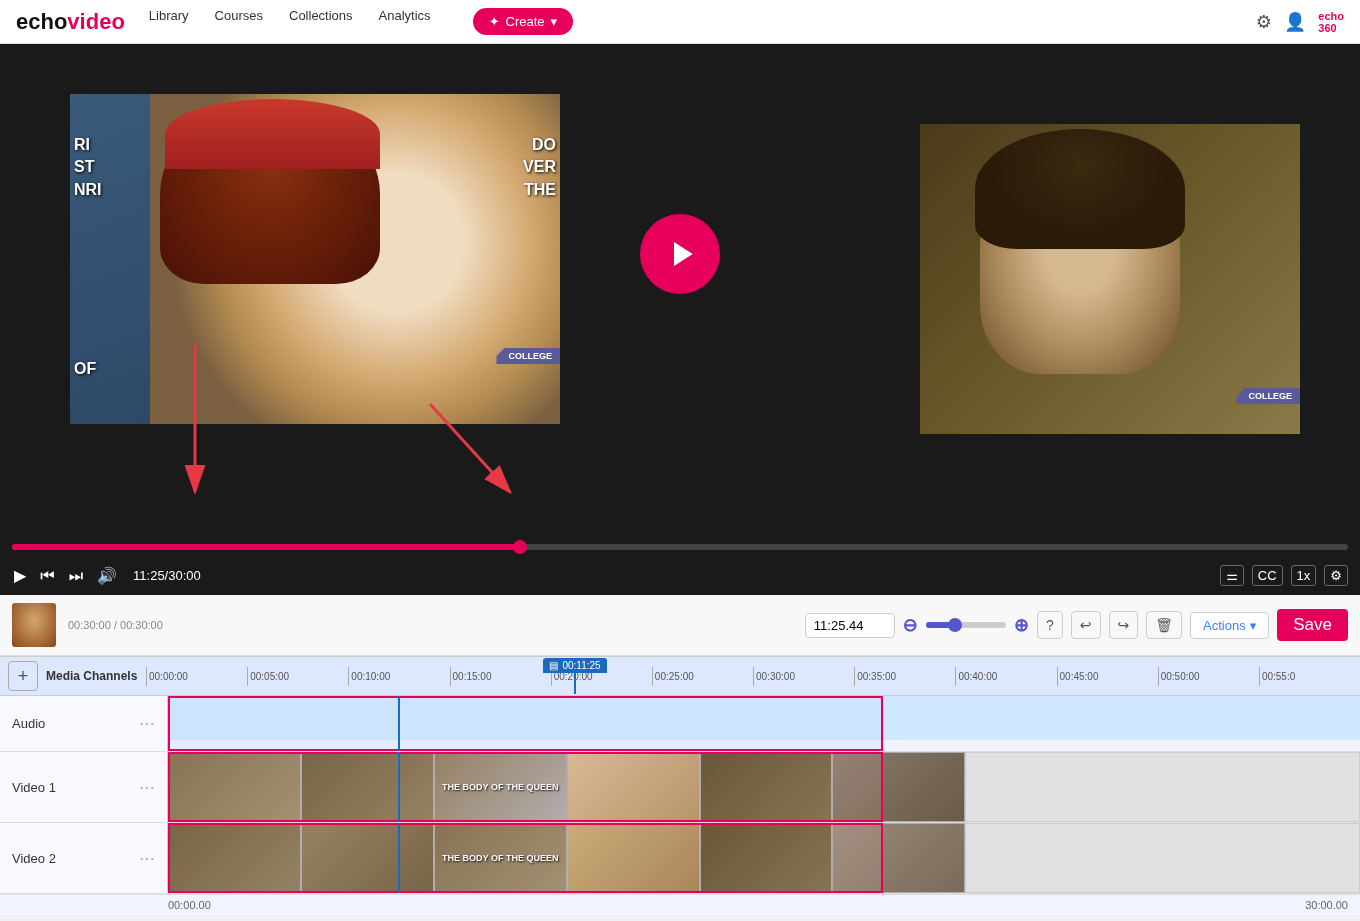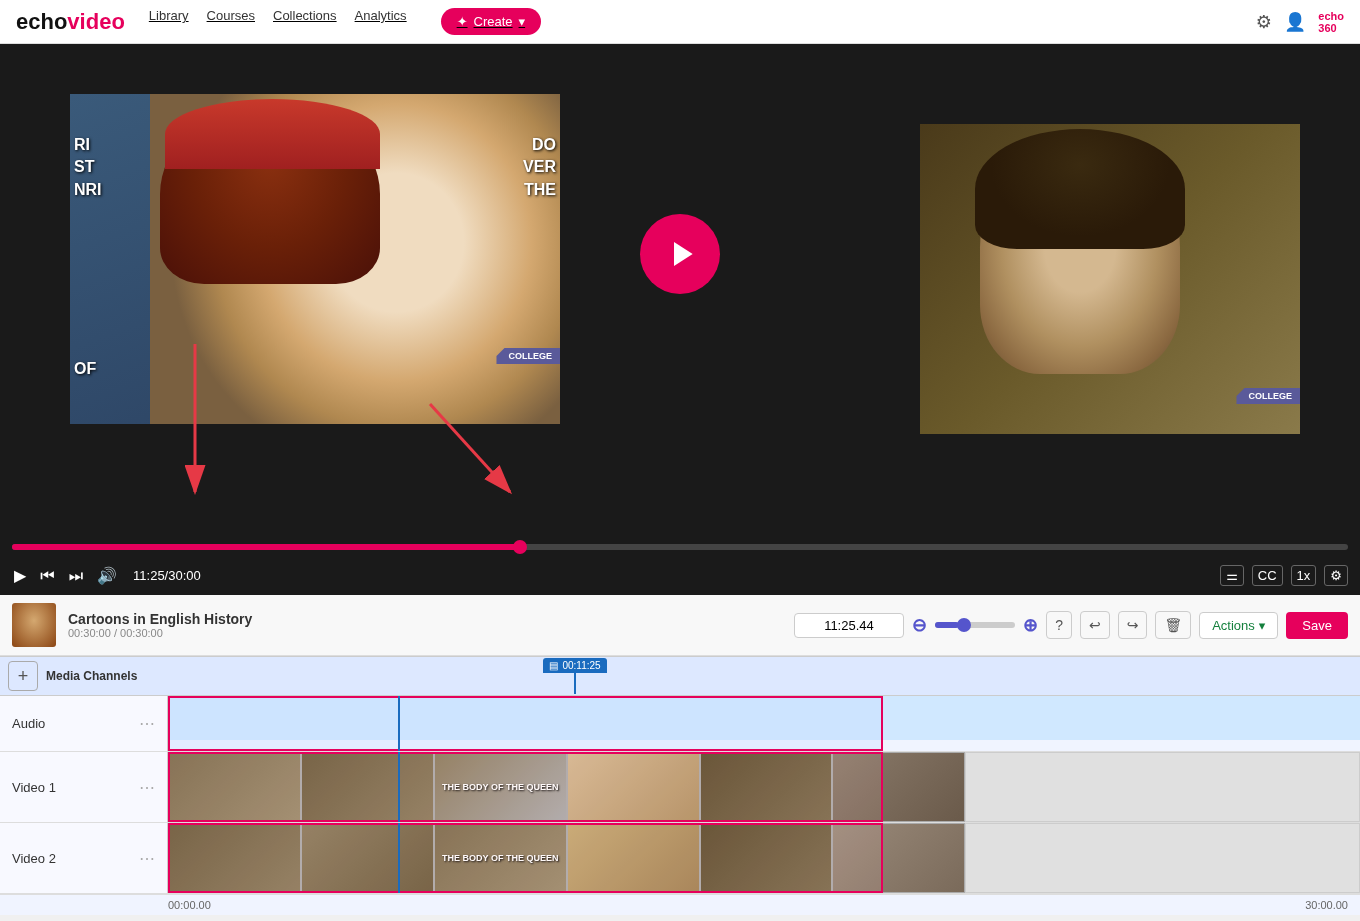--- a/index.html
+++ b/index.html
@@ -6,21 +6,21 @@
     body { font-family: Arial, sans-serif; background: #f0f0f0; width: 1360px; min-height: 921px; overflow-x: hidden; }
 
     
     .nav {
       display: flex; align-items: center; background: #fff;
       padding: 0 16px; height: 44px; border-bottom: 1px solid #ddd;
       position: relative; z-index: 10;
     }
     .nav-logo { font-size: 22px; font-weight: bold; color: #111; margin-right: 24px; }
     .nav-logo span { color: #e6005c; }
-    .nav-links { display: flex; gap: 18px; text-decoration: underline; }
+    .nav-links { display: flex; gap: 26px; }
     .nav-link { font-size: 13px; color: #333; text-decoration: none; cursor: pointer; }
     .nav-link:data-interactable { cursor: pointer; }
     .nav-create {
       background: #e6005c; color: #fff; border: none; border-radius: 20px;
       padding: 6px 16px; font-size: 13px; cursor: pointer; display: flex; align-items: center; gap: 6px; margin-left: 16px;
     }
     .nav-right { margin-left: auto; display: flex; align-items: center; gap: 12px; }
     .nav-icon { font-size: 18px; color: #555; cursor: pointer; }
 
     
@@ -57,27 +57,27 @@
     .ctrl-icon-btn { background: none; border: none; color: #fff; cursor: pointer; font-size: 13px; border: 1px solid #666; border-radius: 3px; padding: 2px 5px; }
     .editor-header {
       display: flex; align-items: center; padding: 8px 12px; border-bottom: 1px solid #ddd; background: #f8f8f8; gap: 12px;
     }
     .editor-thumb { width: 44px; height: 44px; background: #8B4513; border-radius: 3px; overflow: hidden; flex-shrink: 0; }
     .editor-info { flex: 1; }
     .editor-title { font-size: 14px; font-weight: bold; color: #333; }
     .editor-duration { font-size: 11px; color: #888; }
     .editor-controls { display: flex; align-items: center; gap: 8px; margin-left: auto; }
     .time-input {
-      border: 1px solid #ccc; border-radius: 4px; padding: 4px 8px; font-size: 13px; width: 110px; text-align: center;
+      border: 1px solid #ccc; border-radius: 4px; padding: 4px 8px; font-size: 13px; width: 90px; 
     }
     .zoom-btn { background: none; border: none; cursor: pointer; font-size: 18px; color: #5555cc; font-weight: bold; }
     .zoom-track { width: 80px; height: 6px; background: #ccc; border-radius: 3px; position: relative; }
     .zoom-fill { width: 30%; height: 100%; background: #5555cc; border-radius: 3px; }
     .zoom-thumb { width: 14px; height: 14px; background: #5555cc; border-radius: 50%; position: absolute; left: 28%; top: -4px; }
-    .save-btn { background: #e6005c; color: #fff; border: none; border-radius: 4px; padding: 6px 16px; font-size: 13px; cursor: pointer; }
+    .save-btn { background: #e6005c; color: #fff; border: none; border-radius: 4px; padding: 6px 16px; font-size: 17px; cursor: pointer; }
     .icon-btn { background: none; border: 1px solid #ccc; border-radius: 4px; padding: 5px 8px; cursor: pointer; font-size: 14px; color: #555; }
 
     
     .timeline-area { background: #f0f4ff; border-top: 1px solid #ccc; }
     .timeline-header {
       display: flex; align-items: center; padding: 0; background: #dde8ff; border-bottom: 1px solid #ccc; position: relative;
     }
     .add-channel-btn {
       width: 30px; height: 30px; background: none; border: 1px solid #aaa; border-radius: 4px; cursor: pointer; font-size: 18px; margin: 4px 8px; color: #555;
     }
@@ -106,21 +106,21 @@
     .audio-track { background: #e0efff; height: 44px; }
 
     
     .timeline-footer {
       display: flex; justify-content: space-between; padding: 4px 12px; font-size: 11px; color: #666; background: #f0f4ff; border-top: 1px solid #ddd;
       padding-left: 168px;
     }
 
     .actions-dropdown-btn {
       display: flex; align-items: center; gap: 4px;
-      background: #fff; border: 1px solid #ccc; border-radius: 4px; padding: 5px 12px; font-size: 13px; cursor: pointer; color: #15803d;
+      background: #fff; border: 1px solid #ccc; border-radius: 4px; padding: 5px 12px; font-size: 13px; cursor: pointer; color: #3b82f6;
     }
 
     
     .arrow-svg { position: absolute; top: 0; left: 0; width: 100%; height: 100%; pointer-events: none; }
   </style>
 </head>
 <body>
 
 <nav class="nav" data-interactable="false">
   <div class="nav-logo" data-interactable="true">
@@ -221,21 +221,20 @@
     <button class="ctrl-icon-btn" data-interactable="true">1x</button>
     <button class="ctrl-icon-btn" data-interactable="true">⚙</button>
   </div>
 </div>
 
 <div class="editor-header" data-interactable="false">
   <div class="editor-thumb" data-interactable="false">
     <div style="width:100%;height:100%;background:radial-gradient(ellipse at 50% 40%,#d4a870,#8B4513);"></div>
   </div>
   <div class="editor-info" data-interactable="false">
-    <div class="editor-title" data-interactable="false">Cartoons in English History</div>
     <div class="editor-duration" data-interactable="false">
       <span data-interactable="false">00:30:00</span>
       <span data-interactable="false"> / </span>
       <span data-interactable="false">00:30:00</span>
     </div>
   </div>
   <div class="editor-controls" data-interactable="false">
     <input class="time-input" type="text" data-interactable="true" value="11:25.44" style="">
     <button class="zoom-btn" data-interactable="true">⊖</button>
     <div style="position:relative;display:inline-block;" data-interactable="false">
@@ -264,20 +263,34 @@
     <span class="media-channels-label" data-interactable="false">Media Channels</span>
     <div class="timeline-ruler" data-interactable="false">
 
       <div class="playhead-marker" data-interactable="false">
         <div class="playhead-top" data-interactable="false">
           <span>▤</span>
           <span data-interactable="false">00:11:25</span>
         </div>
         <div class="playhead-line" data-interactable="false"></div>
       </div>
+      <div class="ruler-marks" data-interactable="false">
+        <div class="ruler-mark" data-interactable="false">00:00:00</div>
+        <div class="ruler-mark" data-interactable="false">00:05:00</div>
+        <div class="ruler-mark" data-interactable="false">00:10:00</div>
+        <div class="ruler-mark" data-interactable="false">00:15:00</div>
+        <div class="ruler-mark" data-interactable="false">00:20:00</div>
+        <div class="ruler-mark" data-interactable="false">00:25:00</div>
+        <div class="ruler-mark" data-interactable="false">00:30:00</div>
+        <div class="ruler-mark" data-interactable="false">00:35:00</div>
+        <div class="ruler-mark" data-interactable="false">00:40:00</div>
+        <div class="ruler-mark" data-interactable="false">00:45:00</div>
+        <div class="ruler-mark" data-interactable="false">00:50:00</div>
+        <div class="ruler-mark" data-interactable="false">00:55:0</div>
+      </div>
     </div>
   </div>
 
   <div class="track-row" data-interactable="false">
     <div class="track-label" data-interactable="false">
       <span data-interactable="false">Audio</span>
       <span class="track-dots" data-interactable="true">⋯</span>
     </div>
     <div class="track-content" data-interactable="true" style="position:relative;">
 

